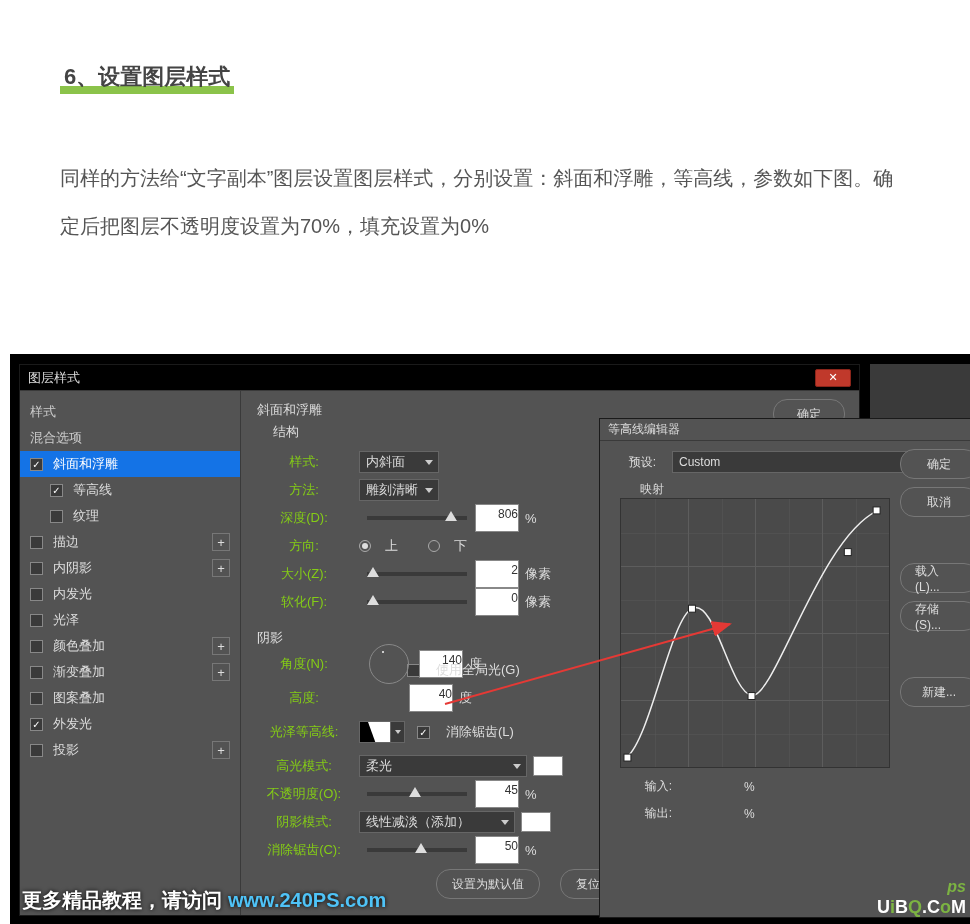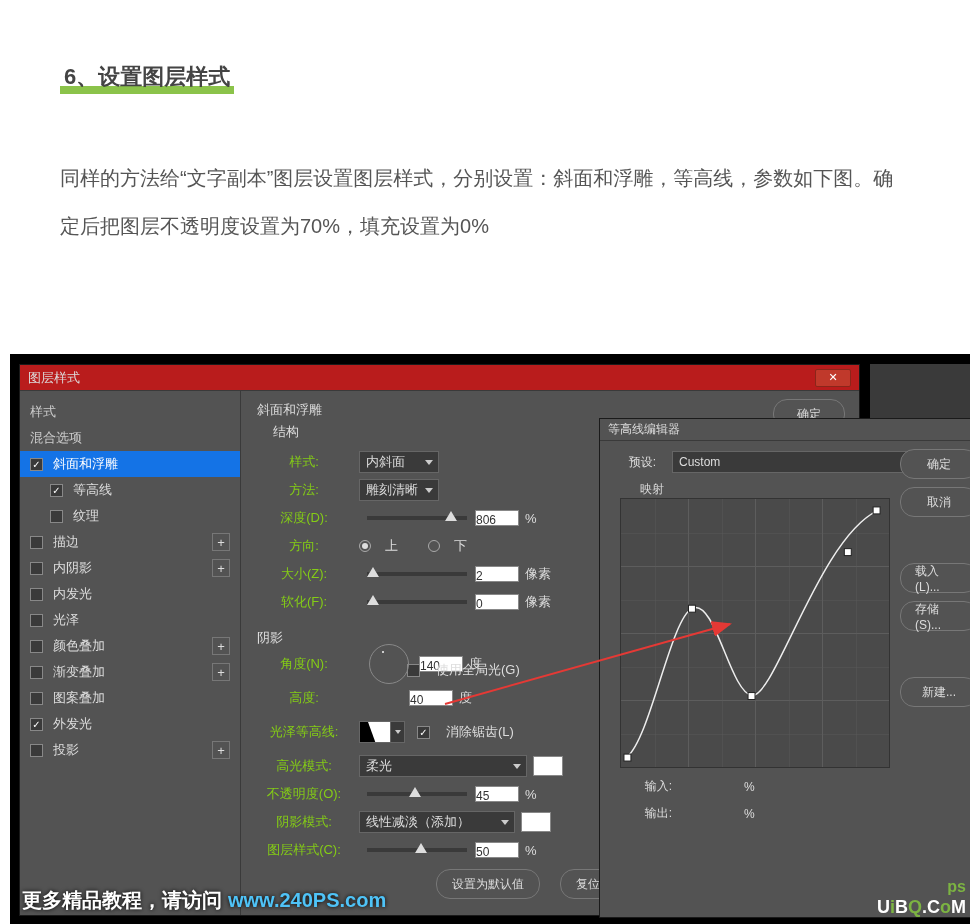--- a/index.html
+++ b/index.html
@@ -8,21 +8,21 @@
   .article { padding: 60px 60px 0 60px; }
   .step-title { font-size: 22px; font-weight: bold; color: #444; display: inline-block; padding: 2px 4px; margin-bottom: 60px; position: relative; }
   .step-title::after { content: ""; position: absolute; left: 0; right: 0; bottom: 0; height: 8px; background: #8bc34a; z-index: -1; }
   .step-title span { position: relative; z-index: 1; }
   .article p { font-size: 20px; line-height: 2.4; color: #555; }
   
   .app-area { position: absolute; left: 10px; right: 0; top: 354px; bottom: 0; background: #000; }
   
   
   .ls-dialog { position: absolute; left: 9px; top: 10px; width: 841px; border: 1px solid #1a1a1a; background: #535353; color: #ddd; font-size: 13px; }
-  .ls-titlebar { background: #b91c1c; height: 26px; display: flex; align-items: center; padding: 0 8px; border-bottom: 1px solid #3a3a3a; }
+  .ls-titlebar { background: #000000; height: 26px; display: flex; align-items: center; padding: 0 8px; border-bottom: 1px solid #3a3a3a; }
   .ls-titlebar .title { flex: 1; }
   .close-btn { width: 36px; height: 18px; background: #c0392b; border: 1px solid #8b251a; border-radius: 2px; display: flex; align-items: center; justify-content: center; color: #fff; font-size: 11px; }
   
   .ls-body { display: flex; height: 524px; }
   .ls-left { width: 221px; border-right: 1px solid #3a3a3a; background: #535353; padding: 8px 0; }
   .ls-row { display: flex; align-items: center; height: 26px; padding: 0 10px; position: relative; }
   .ls-row.header { color: #ccc; }
   .ls-row.selected { background: #1473e6; color: #fff; }
   .ls-row .cb { width: 13px; height: 13px; border: 1px solid #888; background: #3a3a3a; margin-right: 10px; display: flex; align-items: center; justify-content: center; font-size: 10px; color: #fff; }
   .ls-row .cb.checked::before { content: "✓"; }
@@ -32,21 +32,21 @@
   
   .ls-right { flex: 1; padding: 10px 16px; position: relative; }
   .section-title { color: #ddd; margin-bottom: 4px; }
   .sub-title { margin-left: 16px; margin-bottom: 8px; }
   .form-row { display: flex; align-items: center; height: 26px; margin-bottom: 2px; }
   .form-row .flabel { width: 94px; text-align: center; margin-right: 8px; color: #84cc16; }
   .select { background: #3a3a3a; border: 1px solid #666; height: 22px; min-width: 80px; padding: 0 6px; display: flex; align-items: center; position: relative; }
   .select::after { content: ""; border-left: 4px solid transparent; border-right: 4px solid transparent; border-top: 5px solid #ccc; position: absolute; right: 5px; top: 8px; }
   .slider { flex: 0 0 100px; height: 4px; background: #3a3a3a; margin: 0 8px; position: relative; }
   .slider .thumb { position: absolute; top: -5px; width: 0; height: 0; border-left: 6px solid transparent; border-right: 6px solid transparent; border-bottom: 10px solid #ddd; }
-  .numbox { width: 44px; height: 16px; background: #fff; border: 1px solid #888; text-align: left; font-size: 12px; line-height: 18px; color: #333; }
+  .numbox { width: 44px; height: 28px; background: #fff; border: 1px solid #888; text-align: right; font-size: 12px; line-height: 18px; color: #333; }
   .unit { margin-left: 6px; }
   .radio { width: 12px; height: 12px; border-radius: 50%; border: 1px solid #aaa; margin-right: 4px; display: inline-flex; align-items: center; justify-content: center; }
   .radio.checked::after { content: ""; width: 6px; height: 6px; background: #ddd; border-radius: 50%; }
   .radgroup { display: flex; align-items: center; gap: 10px; }
   
   .shading { margin-top: 14px; }
   .angle-dial { width: 40px; height: 40px; border: 1px solid #888; border-radius: 50%; margin-left: 10px; position: relative; }
   .angle-dial::after { content: ""; position: absolute; width: 2px; height: 2px; background: #ccc; top: 6px; left: 12px; }
   .curve-swatch { width: 32px; height: 22px; background: #fff; border: 1px solid #666; position: relative; overflow: hidden; }
   .curve-swatch::before { content: ""; position: absolute; left: 0; top: 0; width: 8px; height: 100%; background: #000; }
@@ -82,21 +82,21 @@
   
   
   .arrow-svg { position: absolute; pointer-events: none; }
   
   
   .watermark { position: absolute; left: 12px; bottom: 10px; color: #fff; font-size: 20px; font-weight: bold; text-shadow: 0 0 4px #000; display: flex; align-items: baseline; gap: 6px; }
   .watermark .url { color: #4fc3f7; }
   .wm2 { position: absolute; right: 4px; bottom: 6px; font-family: Arial; font-size: 18px; font-weight: bold; }
   .wm2 .u { color: #fff; }
   .wm2 .ib { color: #7cb342; }
-  .ps-tag { position: absolute; right: 4px; bottom: 28px; color: #7cb342; font-size: 16px; font-weight: bold; }
+  .ps-tag { position: absolute; right: 4px; bottom: 28px; color: #7cb342; font-style: italic; font-size: 16px; font-weight: bold; }
   
   .dark-strip { position: absolute; right: 0; top: 10px; width: 100px; height: 550px; background: #3a3a3a; }
 </style>
 </head>
 <body>
 
 <div class="article">
   <div class="step-title"><span>6、设置图层样式</span></div>
   <p>同样的方法给“文字副本”图层设置图层样式，分别设置：斜面和浮雕，等高线，参数如下图。确定后把图层不透明度设置为70%，填充设置为0%</p>
 </div>
@@ -282,21 +282,21 @@
             <span class="unit">%</span>
           </div>
           <div class="form-row">
             <div class="flabel">阴影模式:</div>
             <div class="select" style="width:156px">
                 <span>线性减淡（添加）</span>
               </div>
             <div class="color-swatch"></div>
           </div>
           <div class="form-row">
-            <div class="flabel">图层样式(C):</div>
+            <div class="flabel">消除锯齿(C):</div>
             <div class="slider">
                 <div class="thumb" style="left:48px"></div>
               </div>
             <div class="numbox">50</div>
             <span class="unit">%</span>
           </div>
         </div>
 
         <div class="btn-row">
           <div class="ps-btn">设置为默认值</div>

